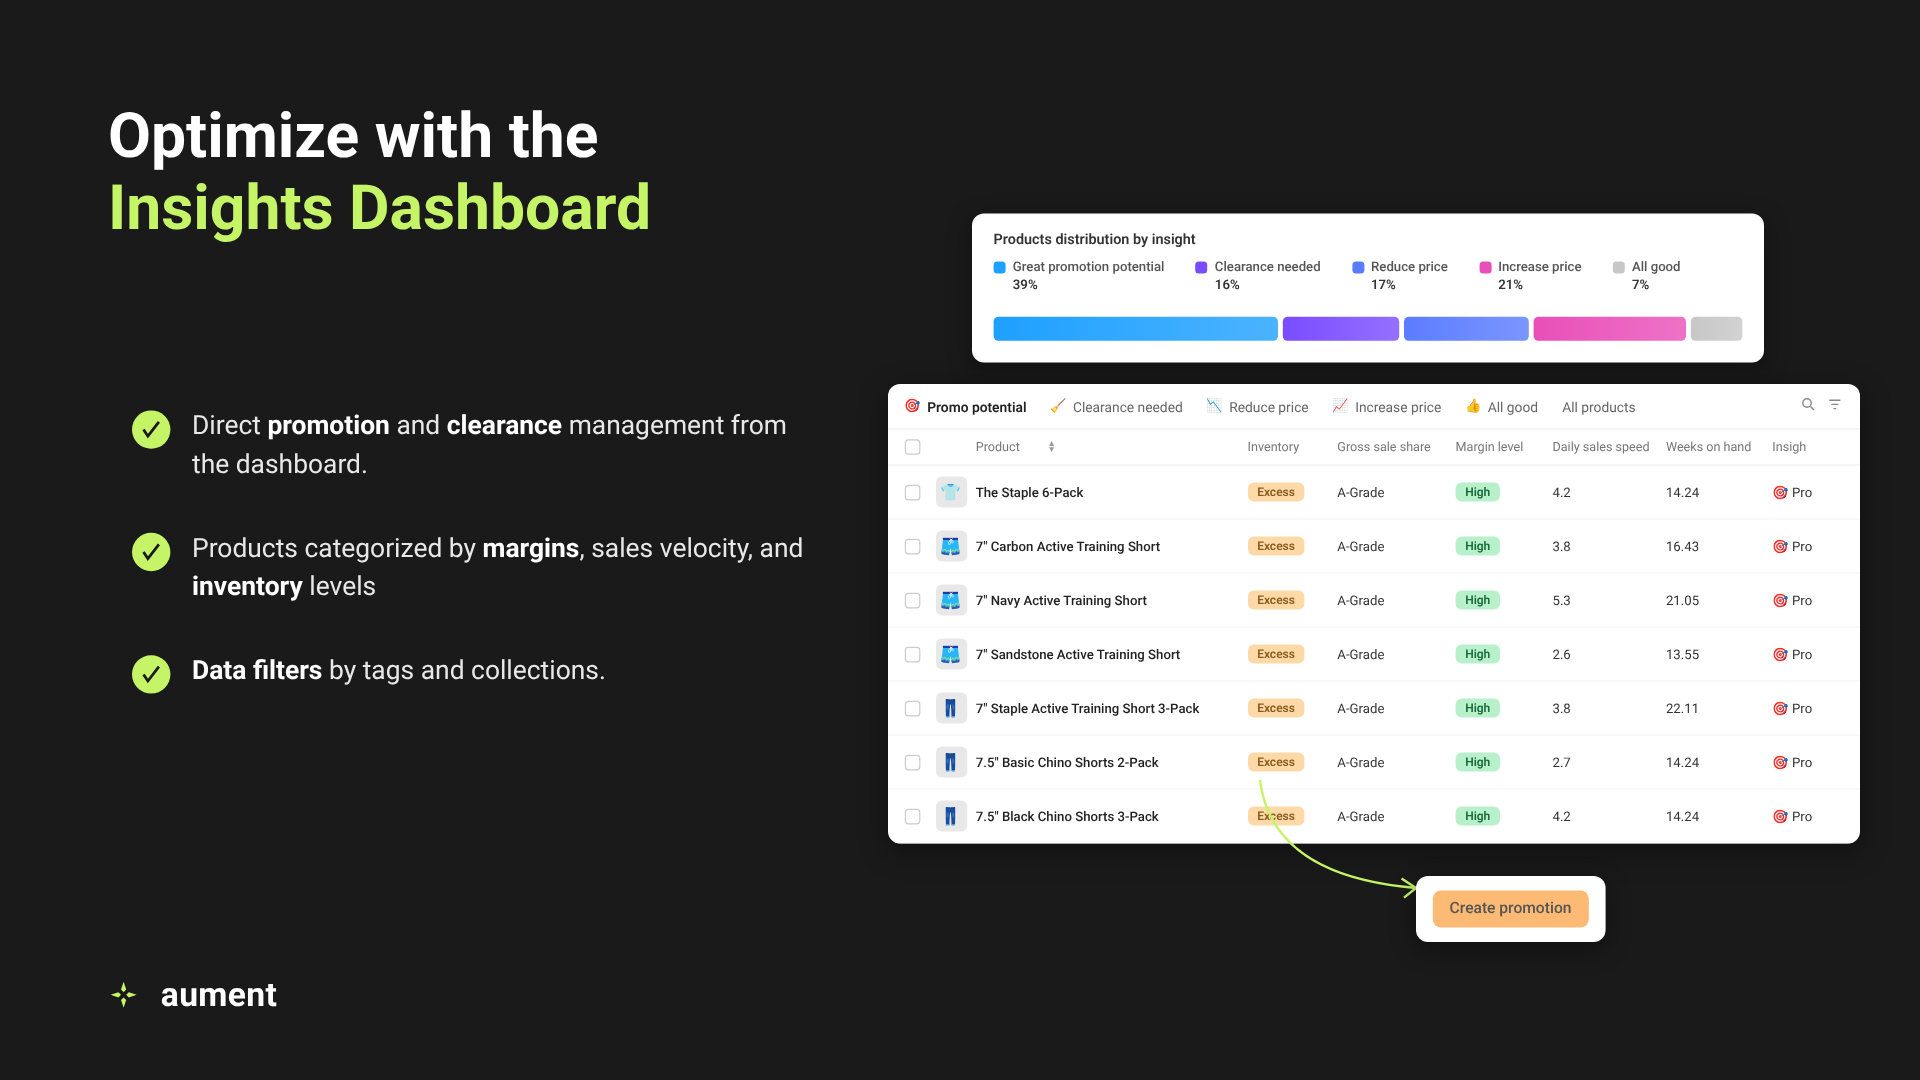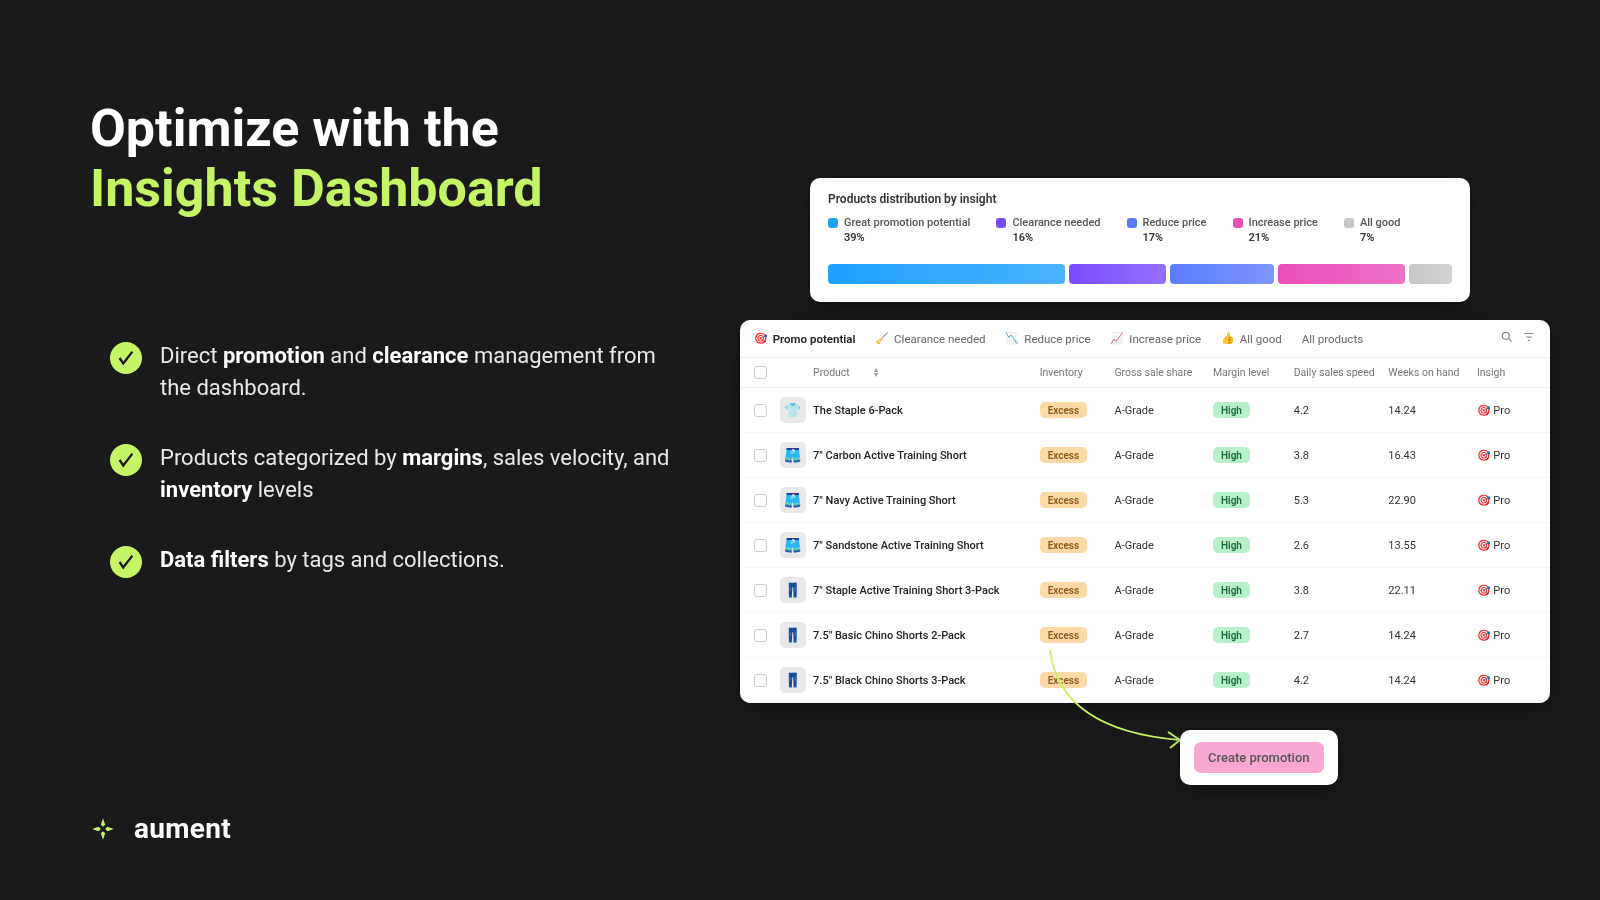--- a/index.html
+++ b/index.html
@@ -1,17 +1,17 @@
 <!DOCTYPE html>
 <html><head>
 <meta charset="utf-8">
 <style>
 *{margin:0;padding:0;box-sizing:border-box;font-family:-apple-system,BlinkMacSystemFont,"Segoe UI",Roboto,sans-serif}
 body{width:1600px;height:900px;background:#1a1a1a;color:#fff;position:relative;overflow:hidden}
-.hero{position:absolute;left:90px;top:99px;width:620px}
+.hero{position:absolute;left:90px;top:84px;width:620px}
 .hero h1{font-size:52px;font-weight:700;line-height:1.15}
 .hero .accent{color:#c5f467}
 .bullets{position:absolute;left:110px;top:340px;width:560px}
 .bullet{display:flex;align-items:flex-start;gap:18px;margin-bottom:38px}
 .check{width:32px;height:32px;border-radius:50%;background:#c5f467;flex-shrink:0;display:flex;align-items:center;justify-content:center;margin-top:2px}
 .check svg{width:22px;height:22px;stroke:#1a1a1a;stroke-width:2.5;fill:none}
 .bullet-text{font-size:22px;line-height:1.45;color:#e8e8e8;font-weight:400}
 .bullet-text b{font-weight:700;color:#fff}
 .logo{position:absolute;left:90px;bottom:55px;display:flex;align-items:center;gap:18px}
 .logo-mark{width:26px;height:26px;position:relative}
@@ -53,21 +53,21 @@
 .prod-name{font-weight:500;color:#222}
 .badge{display:inline-block;padding:2.5px 8px;border-radius:5px;font-size:10px;font-weight:600}
 .badge-excess{background:#fdd9a8;color:#8a5a1a}
 .badge-high{background:#b8f0cc;color:#1a6b3a}
 .sort-icon{display:inline-flex;flex-direction:column;margin-left:3px;gap:0;line-height:5px;font-size:7px;color:#999}
 
 .arrow{position:absolute;left:1030px;top:640px;width:180px;height:130px}
 .arrow svg{width:100%;height:100%}
 
 .cta{position:absolute;left:1180px;top:730px;background:#fff;border-radius:10px;padding:12px 14px;box-shadow:0 6px 20px rgba(0,0,0,.4)}
-.cta-btn{background:#f9a8d4;color:#555;font-size:13px;font-weight:500;padding:8px 14px;border:none;border-radius:7px;cursor:pointer}
+.cta-btn{background:#fdba74;color:#555;font-size:13px;font-weight:500;padding:8px 14px;border:none;border-radius:7px;cursor:pointer}
 </style>
 </head>
 <body>
 
 <div class="hero">
   <h1>
     <span>Optimize with the</span><br>
     <span class="accent">Insights Dashboard</span>
   </h1>
 </div>
@@ -254,21 +254,21 @@
     <div class="col-img">
           <div class="thumb">🩳</div>
         </div>
     <div class="col-prod">
           <span class="prod-name">7" Navy Active Training Short</span>
         </div>
     <div class="col-inv"><span class="badge badge-excess">Excess</span></div>
     <div class="col-gross">A-Grade</div>
     <div class="col-margin"><span class="badge badge-high">High</span></div>
     <div class="col-speed">5.3</div>
-    <div class="col-weeks">22.90</div>
+    <div class="col-weeks">21.05</div>
     <div class="col-insight">🎯 Pro</div>
       </div>
       <div class="row">
     <div class="col-check">
           <div class="cbox"></div>
         </div>
     <div class="col-img">
           <div class="thumb">🩳</div>
         </div>
     <div class="col-prod">

